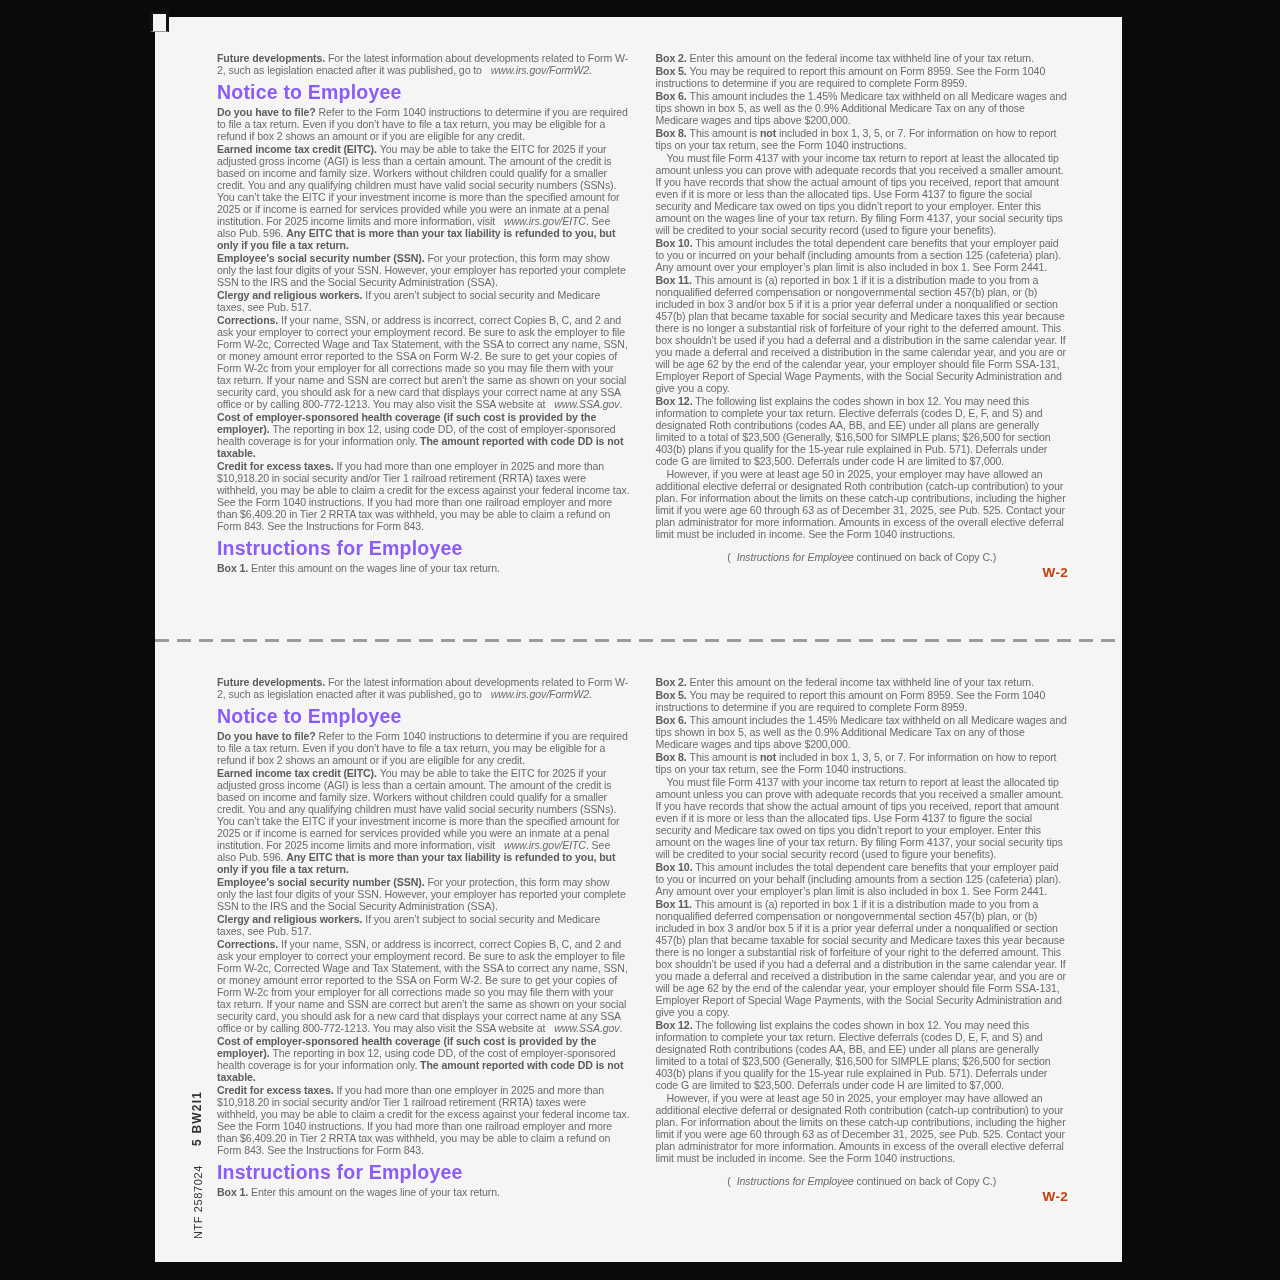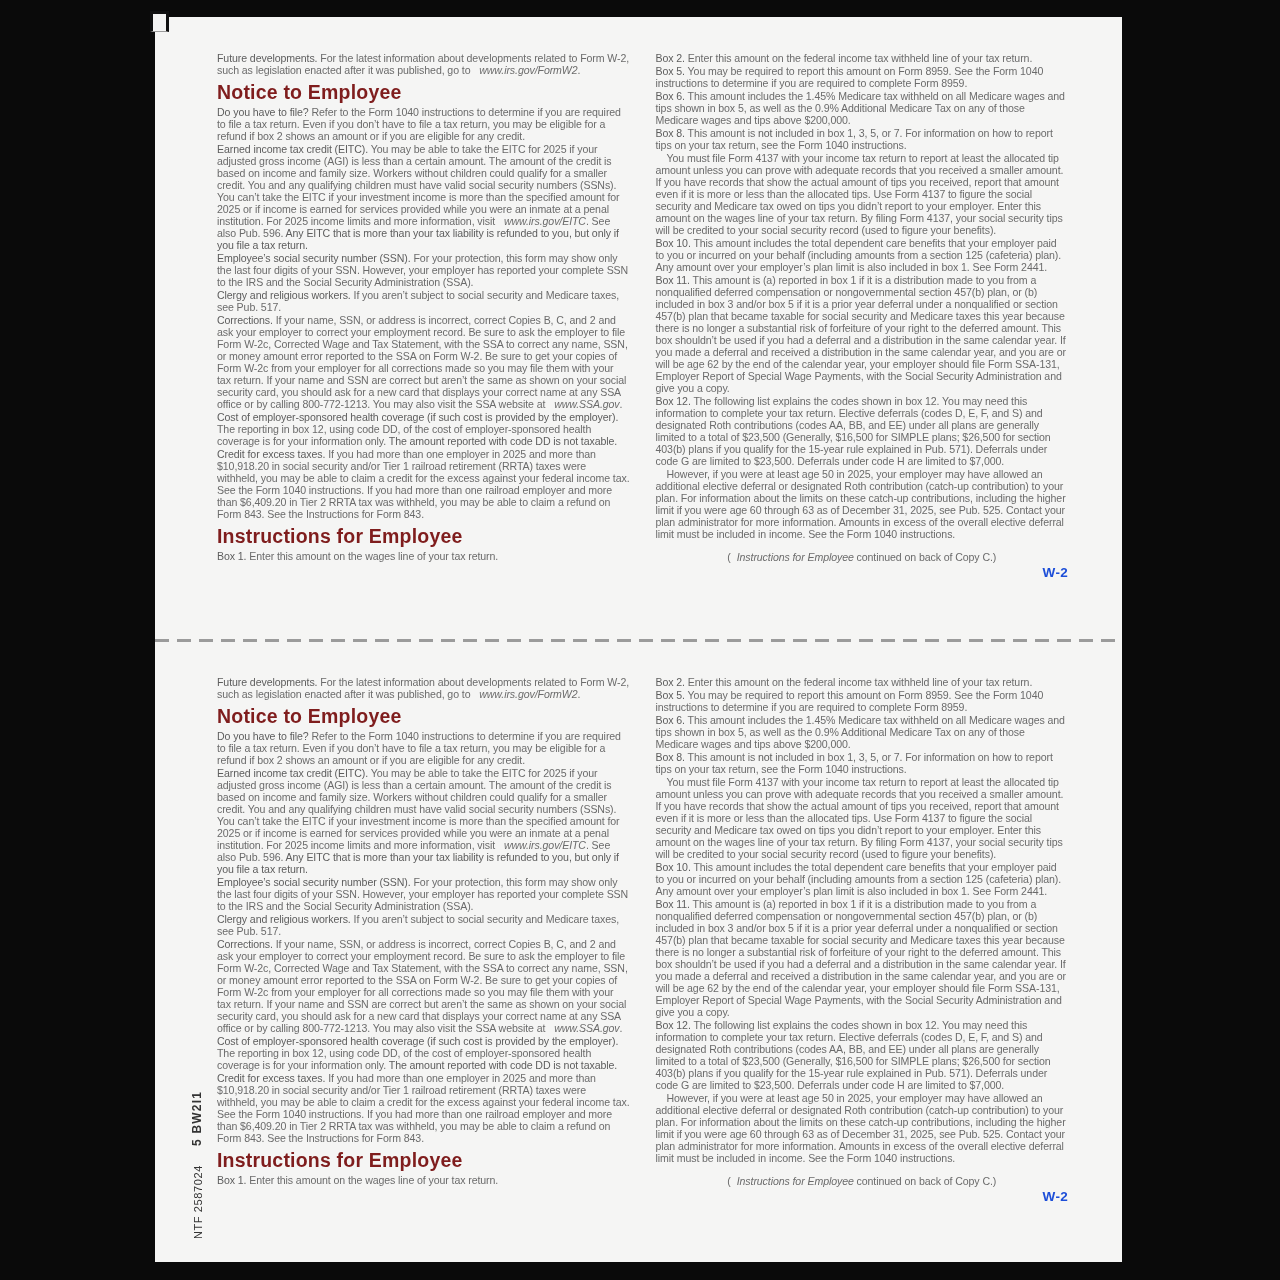--- a/index.html
+++ b/index.html
@@ -21,32 +21,32 @@
   .half { position:absolute; left:0; right:0; }
   .half.top { top:35px; }
   .half.bottom { top:659px; }
   .cols { display:flex; gap:26px; padding:0 54px 0 62px; }
   .col { flex:1 1 0; min-width:0; }
   .para {
     margin:0 0 1px 0;
     font-size:10.6px; line-height:12px; letter-spacing:-0.1px;
     color:#6b6b6b; text-align:left;
   }
-  .para .b { font-weight:normal; color:#5d5d5d; }
+  .para .b { font-weight:bold; color:#5d5d5d; }
   .para .i { font-style:italic;padding-left:6px; }
   .para.indent { text-indent:11px; }
   h1.h {
     margin:5px 0 3px 0;
     font-size:19.5px; line-height:22px; font-weight:bold;
-    color:#7f1d1d; letter-spacing:0.2px;
+    color:#8b5cf6; letter-spacing:0.2px;
   }
   .para.continued { text-align:center; margin-top:11px; }
   .w2 {
     margin:2px 0 0 0; text-align:right;
-    font-size:13.5px; font-weight:bold; color:#1d4ed8; letter-spacing:0.3px;
+    font-size:13.5px; font-weight:bold; color:#c2410c; letter-spacing:0.3px;
   }
   .perforation {
     position:absolute; left:0; top:622px; width:100%; height:3px;
     background:repeating-linear-gradient(90deg,
       #9b9b9b 0px, #9b9b9b 14px,
       rgba(0,0,0,0) 14px, rgba(0,0,0,0) 22px);
   }
   .vert {
     position:absolute; white-space:nowrap;
     transform:rotate(-90deg); transform-origin:0 0;

